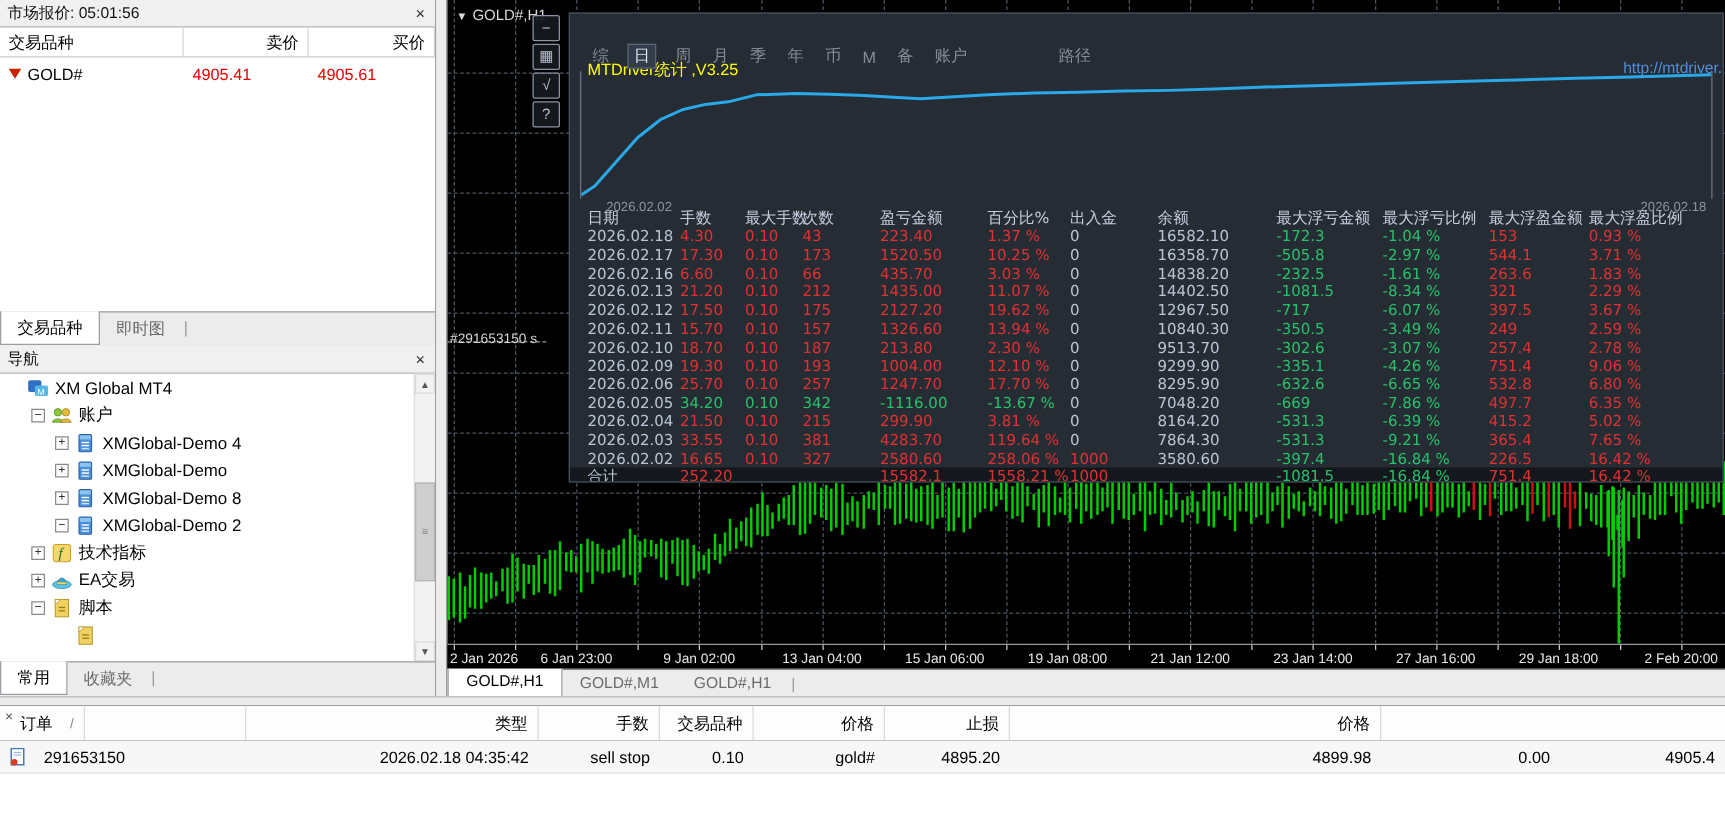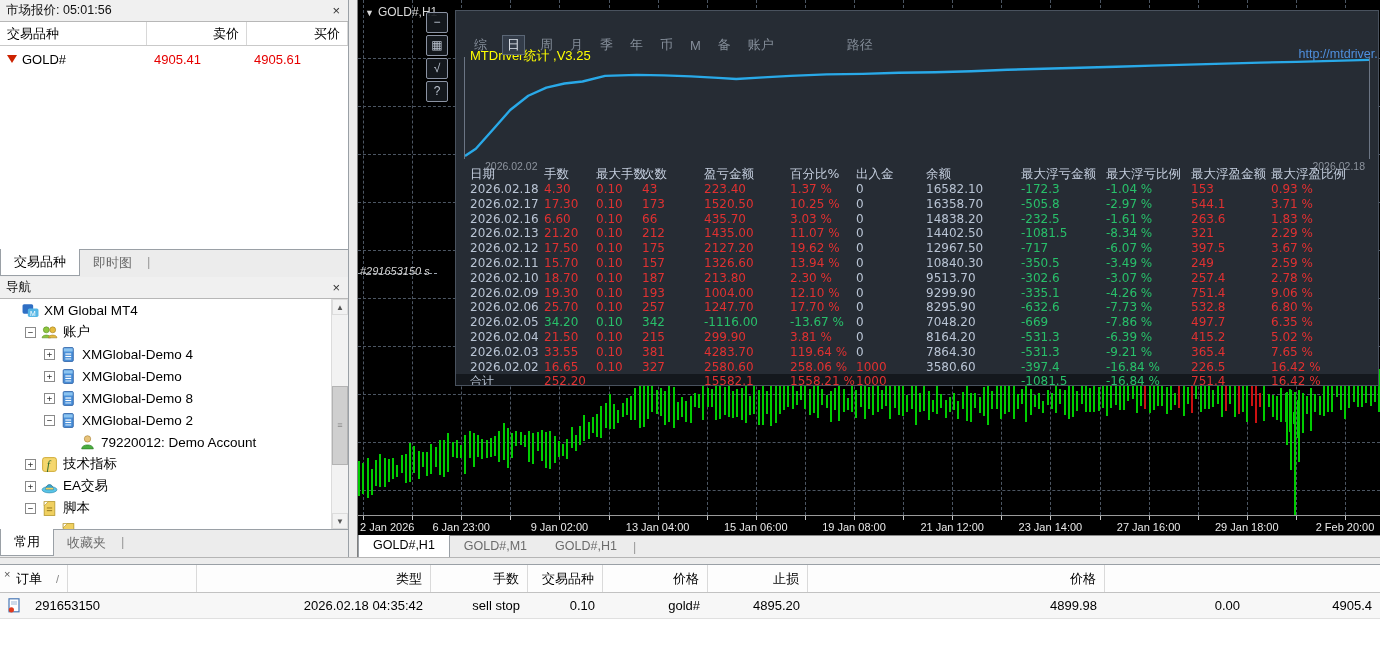--- a/index.html
+++ b/index.html
@@ -55,21 +55,21 @@
   #chart-region { position:absolute; left:358px; top:0; width:1022px; height:560px; background:#000; }
   #plot { position:absolute; inset:0 0 45px 0; overflow:hidden; }
   .gridv { position:absolute; top:0; bottom:0; width:0; border-left:1px dashed #4c5663; }
   .gridh { position:absolute; left:0; right:0; height:0; border-top:1px dashed #4c5663; }
   .candle { position:absolute; width:2px; }
   #chart-symbol { position:absolute; left:7px; top:5px; color:#d9d9d9; font-size:12px; z-index:2; }
   #chart-symbol .mk { font-size:9px; margin-right:4px; }
   #side-buttons { position:absolute; left:68px; top:12px; z-index:6; display:flex; flex-direction:column; gap:2px; }
   .side-btn { width:22px; height:21px; background:rgba(22,26,32,.92); border:1px solid #8b93a3; border-radius:2px;
               color:#b9c1cd; font-size:12px; line-height:19px; text-align:center; }
-  #order-line { position:absolute; left:0; top:265px; width:79px; height:14px; z-index:2;font-style:italic; }
+  #order-line { position:absolute; left:0; top:265px; width:79px; height:14px; z-index:2; }
   #order-line .dash { position:absolute; left:0; right:0; top:8px; border-top:1px dashed #9aa2ac; }
   #order-line .lbl { position:absolute; left:2px; top:0; color:#d4d4d4; font-size:11px; white-space:nowrap; overflow:hidden; width:95px; }
 
   
   #x-axis { position:absolute; left:0; right:0; top:515px; height:20px; background:#000; border-top:1px solid #9a9a9a; overflow:hidden; }
   .xtick { position:absolute; top:0; width:1px; height:4px; background:#c5c5c5; }
   .xlabel { position:absolute; top:5px; color:#e8e8e8; font-size:11px; white-space:nowrap; transform:translateX(-50%); }
   .xlabel.first { transform:none; }
   #chart-tabs { position:absolute; left:0; right:0; top:535px; height:25px; background:#ececec; border-top:1px solid #888;
                 display:flex; font-size:12.5px; }
@@ -210,28 +210,20 @@
         <div class="tree-row" style="padding-left: 44px;">
           <span class="expander">−</span>
           <span class="tree-ico"><svg viewBox="0 0 16 16">
               <rect x="3" y="1.5" width="9.5" height="13" rx="1" fill="#4a90d9" stroke="#2b5fa3" stroke-width=".8"></rect>
               <rect x="3.6" y="2.2" width="8.3" height="3" fill="#8cc4f0"></rect>
               <rect x="5" y="7" width="5.5" height="1.1" fill="#fff"></rect>
               <rect x="5" y="9.3" width="5.5" height="1.1" fill="#fff"></rect>
               <rect x="5" y="11.6" width="5.5" height="1.1" fill="#cfe4f7"></rect>
             </svg></span>
           <span>XMGlobal-Demo 2</span>
-        </div>
-        <div class="tree-row" style="padding-left: 63px;">
-          <span style="width: 16px; flex: 0 0 auto;"></span>
-          <span class="tree-ico"><svg viewBox="0 0 16 16">
-              <circle cx="8" cy="4.6" r="3" fill="#e8c37a" stroke="#a98336" stroke-width=".6"></circle>
-              <path d="M2.5 14c0-5 11-5 11 0z" fill="#4aae3f" stroke="#2f7d27" stroke-width=".6"></path>
-            </svg></span>
-          <span>79220012: Demo Account</span>
         </div>
         <div class="tree-row" style="padding-left: 25px;">
           <span class="expander">+</span>
           <span class="tree-ico"><svg viewBox="0 0 16 16">
               <rect x="1.5" y="1.5" width="13" height="13" rx="2" fill="#f5d76e" stroke="#c9a227" stroke-width=".8"></rect>
               <text x="5.5" y="12" font-size="11" font-style="italic" fill="#2e6b2e" font-family="serif">f</text>
             </svg></span>
           <span>技术指标</span>
         </div>
         <div class="tree-row" style="padding-left: 25px;">
@@ -731,21 +723,21 @@
           <div class="sp-row">
             <span class="lt">2026.02.06</span>
             <span class="rd">25.70</span>
             <span class="rd">0.10</span>
             <span class="rd">257</span>
             <span class="rd">1247.70</span>
             <span class="rd">17.70 %</span>
             <span class="lt">0</span>
             <span class="lt">8295.90</span>
             <span class="gn">-632.6</span>
-            <span class="gn">-7.73 %</span>
+            <span class="gn">-6.65 %</span>
             <span class="rd">532.8</span>
             <span class="rd">6.80 %</span>
           </div>
           <div class="sp-row">
             <span class="lt">2026.02.05</span>
             <span class="gn">34.20</span>
             <span class="gn">0.10</span>
             <span class="gn">342</span>
             <span class="gn">-1116.00</span>
             <span class="gn">-13.67 %</span>

